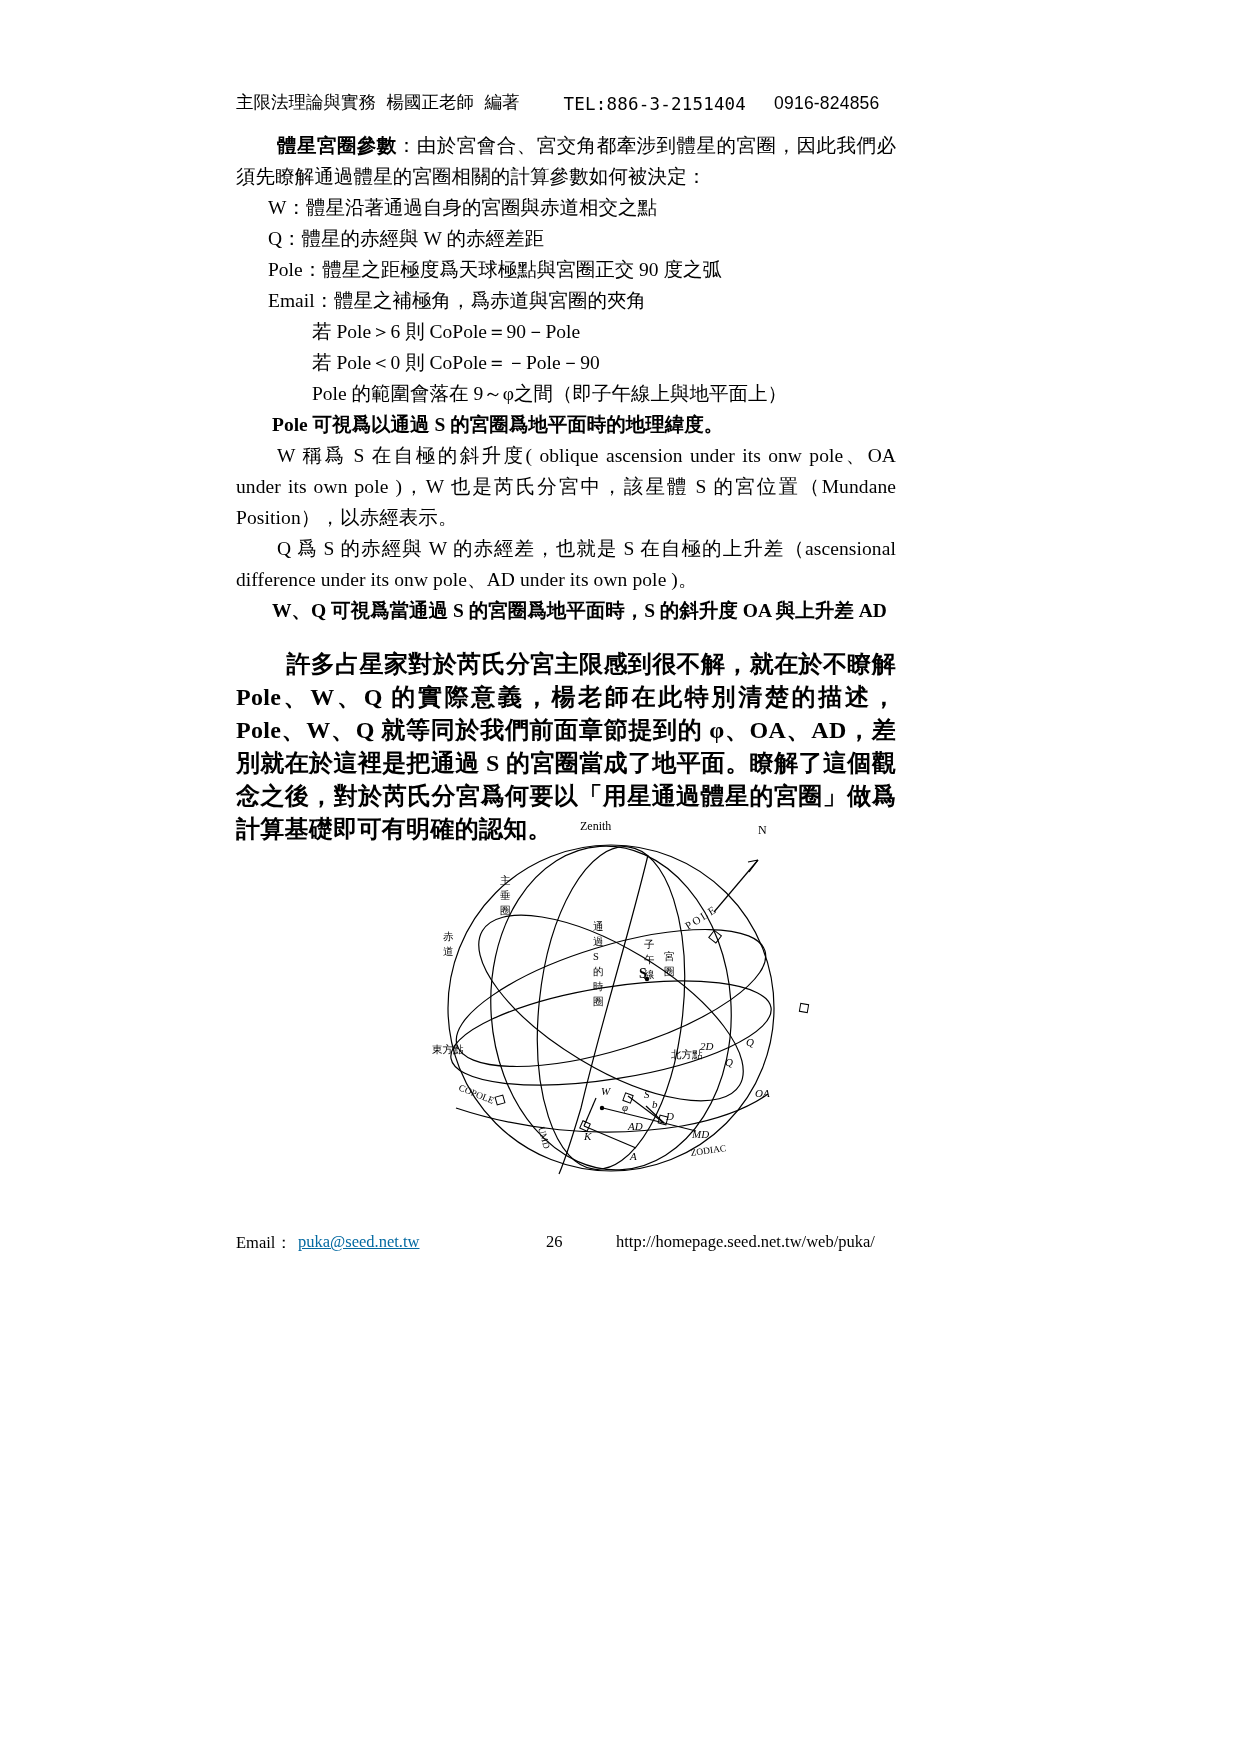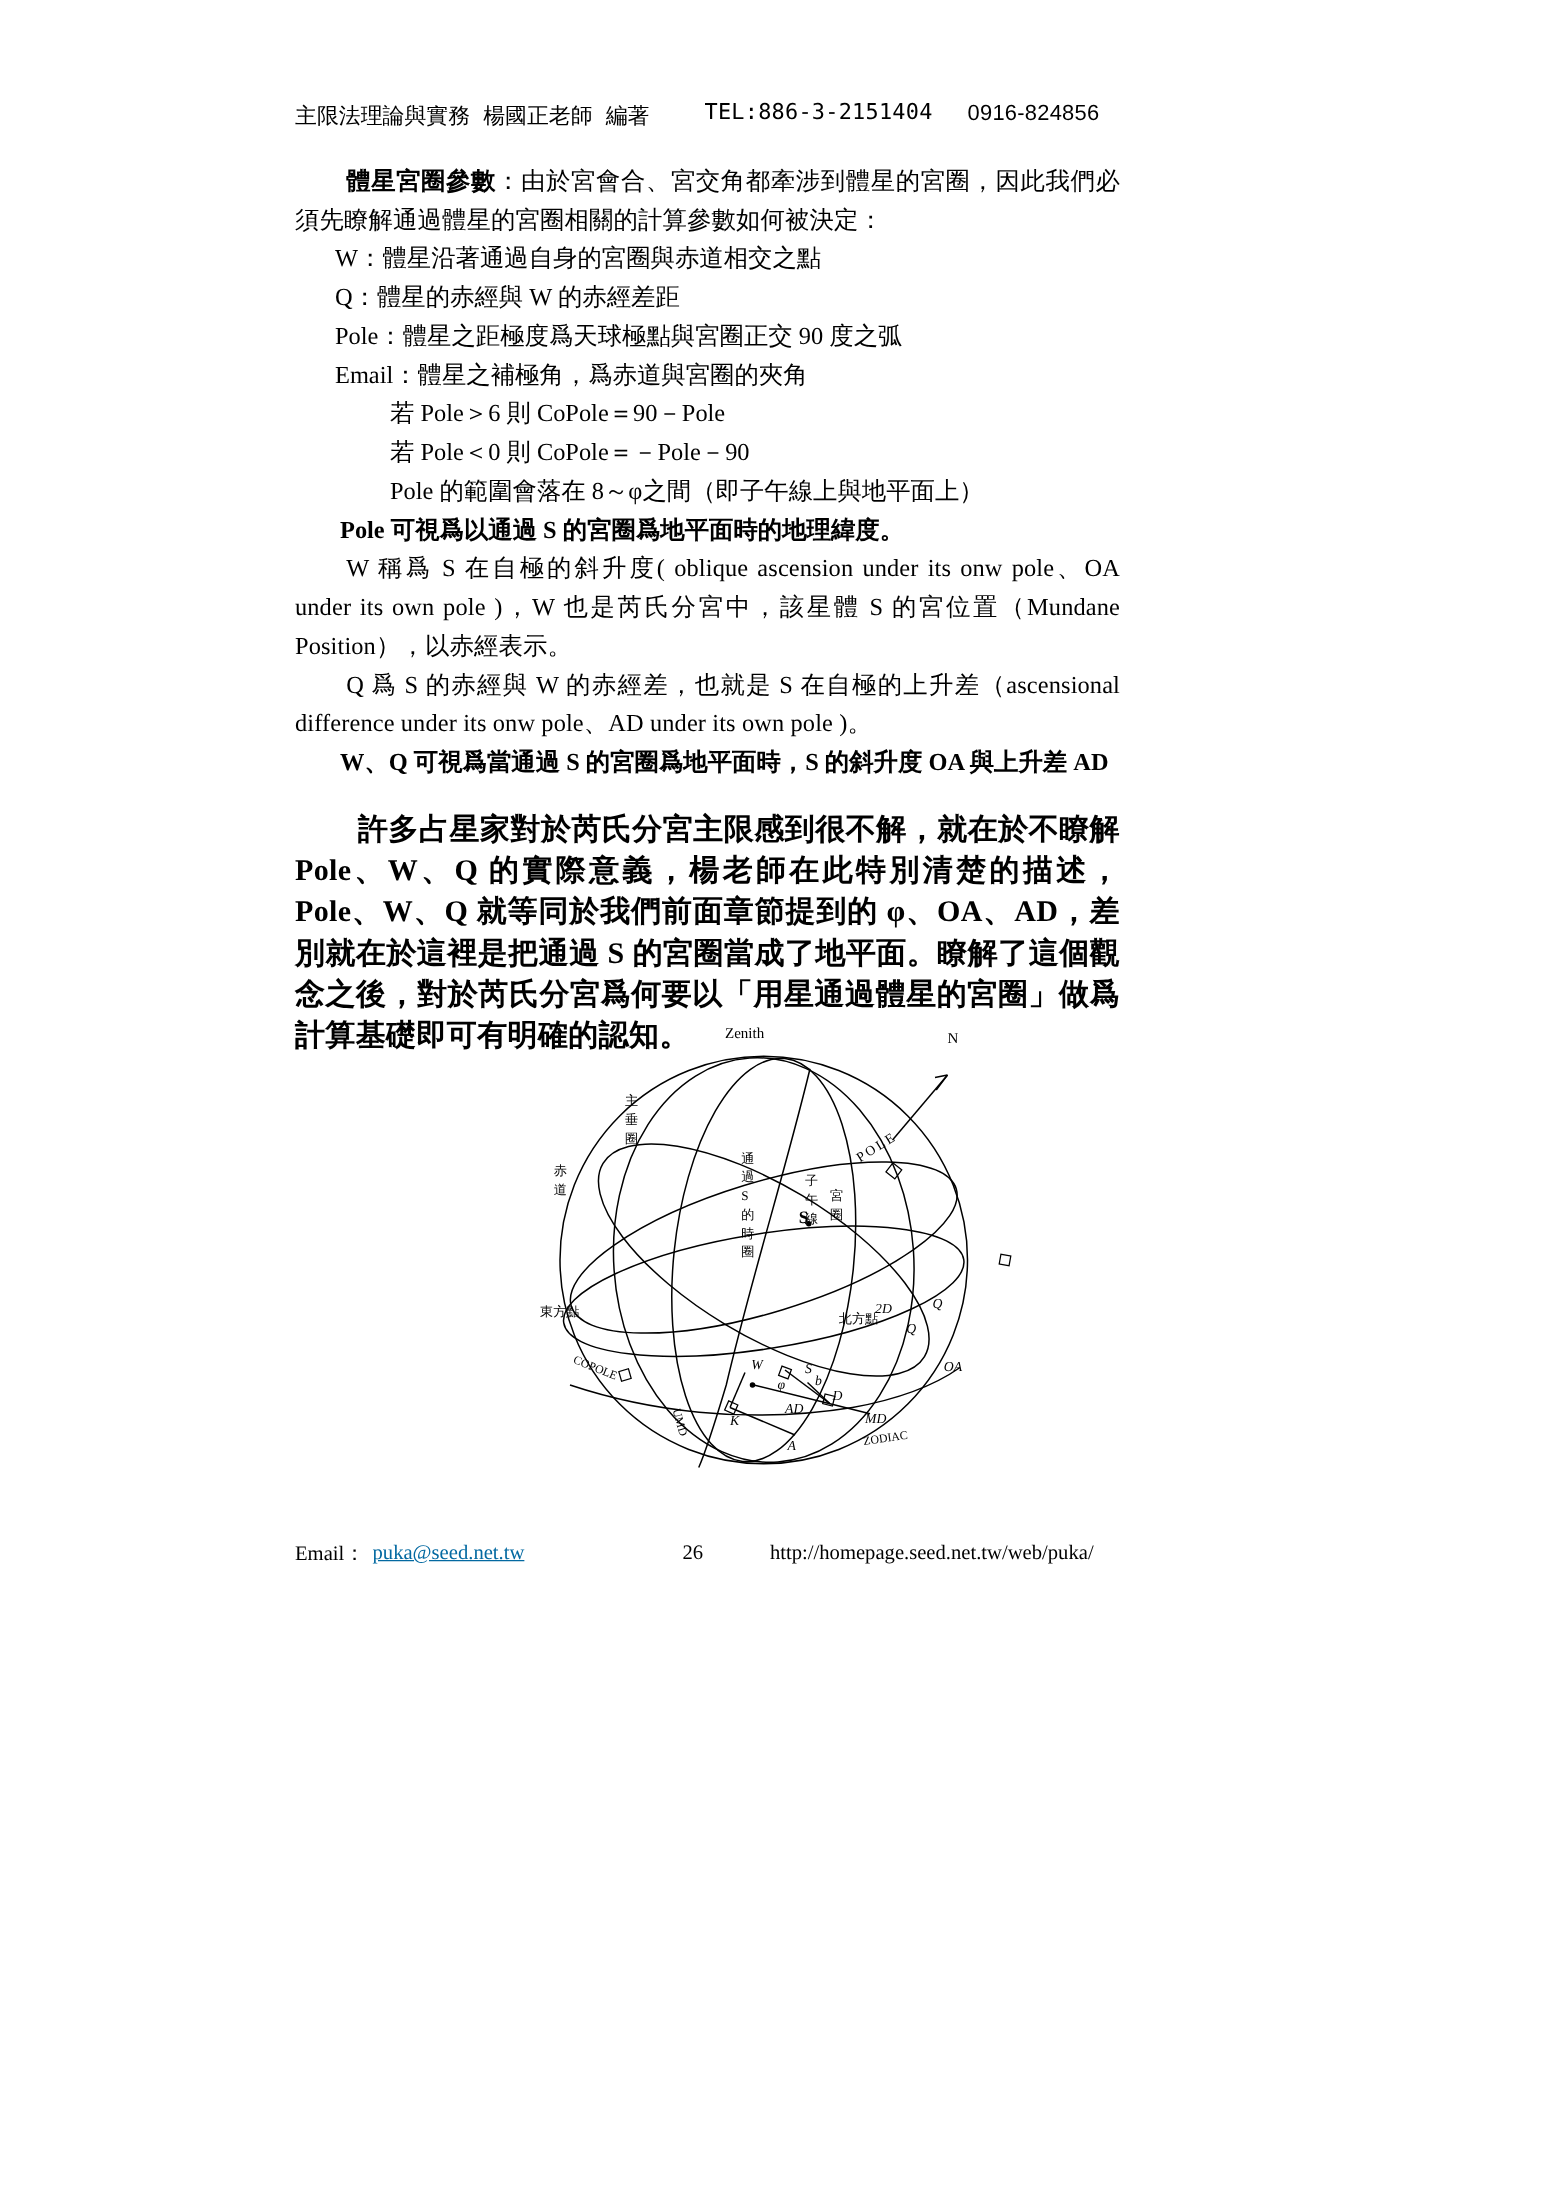--- a/index.html
+++ b/index.html
@@ -22,21 +22,21 @@
   }
 
   
   .header {
     position: absolute;
     left: 236px;
     top: 80px;
     width: 660px;
     height: 34px;
     display: flex;
-    align-items: flex-start;
+    align-items: flex-end;
     white-space: nowrap;
   }
   .header-title {
     font-family: "DejaVu Sans Mono", "Liberation Mono", monospace;
     font-size: 17.5px;
     letter-spacing: 0px;
   }
   .header-phone {
     font-family: "DejaVu Sans Mono", "Liberation Mono", monospace;
     font-size: 17.5px;
@@ -139,21 +139,21 @@
 
     <p class="para indent"><span class="bold">體星宮圈參數</span><span>：由於宮會合、宮交角都牽涉到體星的宮圈，因此我們必須先瞭解通過體星的宮圈相關的計算參數如何被決定：</span></p>
 
     <div class="line lv1">W：體星沿著通過自身的宮圈與赤道相交之點</div>
     <div class="line lv1">Q：體星的赤經與 W 的赤經差距</div>
     <div class="line lv1">Pole：體星之距極度爲天球極點與宮圈正交 90 度之弧</div>
     <div class="line lv1">Email：體星之補極角，爲赤道與宮圈的夾角</div>
 
     <div class="line lv2">若 Pole＞6 則 CoPole＝90－Pole</div>
     <div class="line lv2">若 Pole＜0 則 CoPole＝－Pole－90</div>
-    <div class="line lv2">Pole 的範圍會落在 8～φ之間（即子午線上與地平面上）</div>
+    <div class="line lv2">Pole 的範圍會落在 9～φ之間（即子午線上與地平面上）</div>
 
     <div class="blockbold ind">Pole 可視爲以通過 S 的宮圈爲地平面時的地理緯度。</div>
 
     <p class="para indent">W 稱爲 S 在自極的斜升度( oblique ascension under its onw pole、OA under its own pole )，W 也是芮氏分宮中，該星體 S 的宮位置（Mundane Position），以赤經表示。</p>
 
     <p class="para indent">Q 爲 S 的赤經與 W 的赤經差，也就是 S 在自極的上升差（ascensional difference under its onw pole、AD under its own pole )。</p>
 
     <div class="blockbold ind">W、Q 可視爲當通過 S 的宮圈爲地平面時，S 的斜升度 OA 與上升差 AD</div>
 
     <div class="gap"></div>

